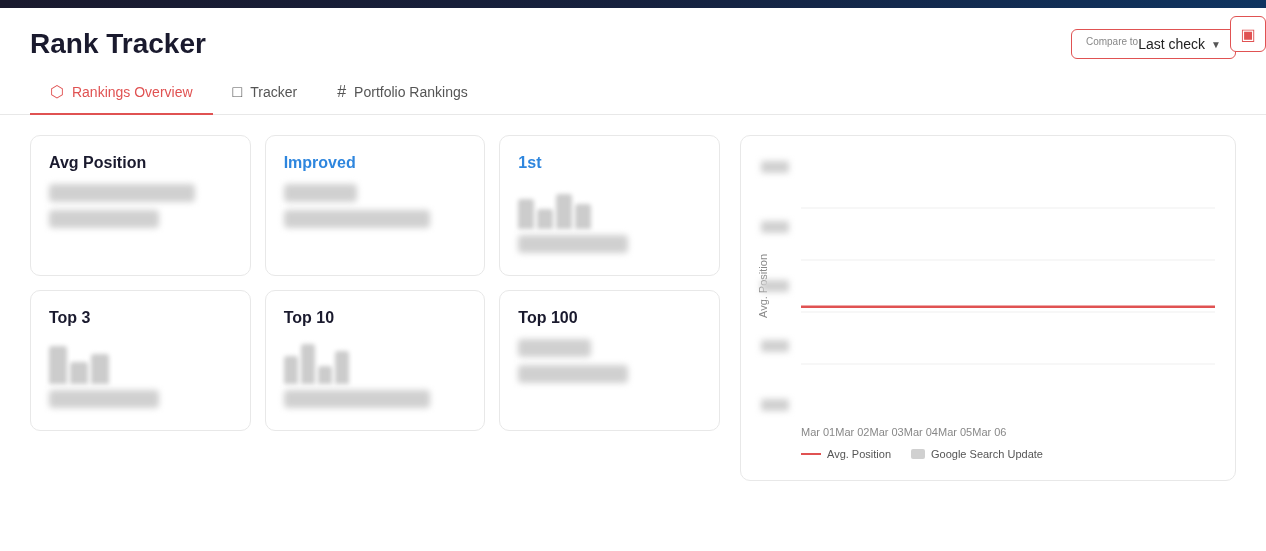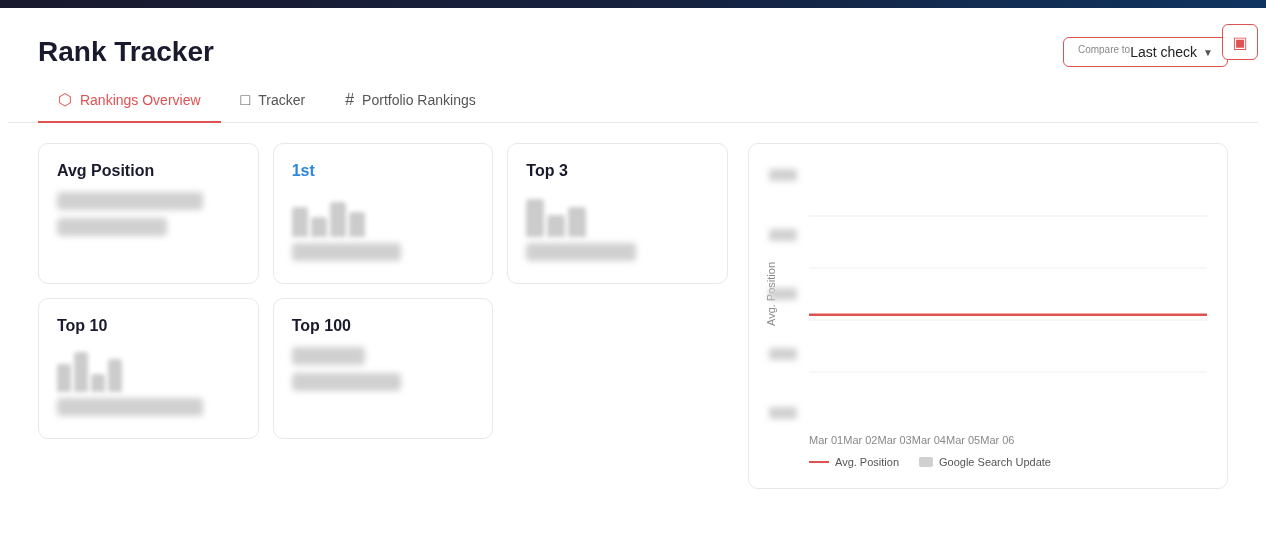--- a/index.html
+++ b/index.html
@@ -12,21 +12,21 @@
     }
 
     .top-bar {
       height: 8px;
       background: linear-gradient(to right, #1a1a2e, #16213e, #0f3460);
     }
 
     .main-container {
       background: #fff;
       min-height: 543px;
-      padding: 8px;
+      padding: 0;
     }
 
     .header {
       padding: 20px 30px 0 30px;
       display: flex;
       align-items: center;
       justify-content: space-between;
     }
 
     .app-title {
@@ -329,20 +329,25 @@
 
     <div class="cards-section">
       <div class="cards-grid">
 
         <div class="stat-card">
           <div class="stat-card-title">Avg Position</div>
           <div class="blurred-block wide"></div>
           <div class="blurred-block medium"></div>
         </div>
 
+        <div class="stat-card">
+          <div class="stat-card-title blue">Improved</div>
+          <div class="blurred-block narrow"></div>
+          <div class="blurred-block wide"></div>
+        </div>
 
         <div class="stat-card">
           <div class="stat-card-title blue">1st</div>
           <div class="blurred-bar-group">
             <div class="blurred-bar" style="width:16px;height:30px;"></div>
             <div class="blurred-bar" style="width:16px;height:20px;"></div>
             <div class="blurred-bar" style="width:16px;height:35px;"></div>
             <div class="blurred-bar" style="width:16px;height:25px;"></div>
           </div>
           <div class="blurred-block medium"></div>

